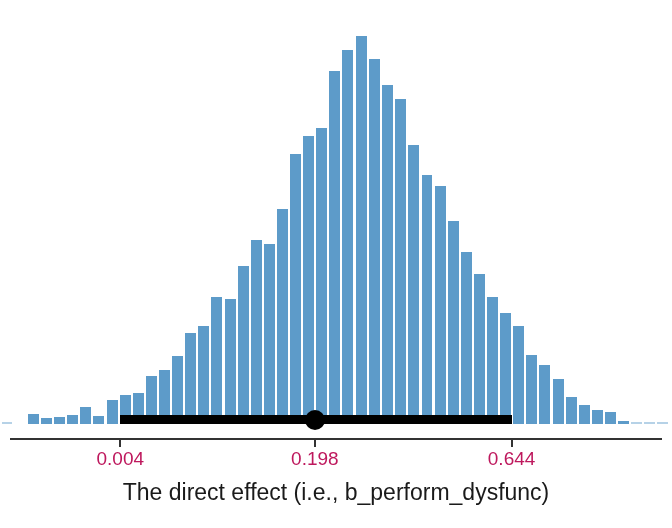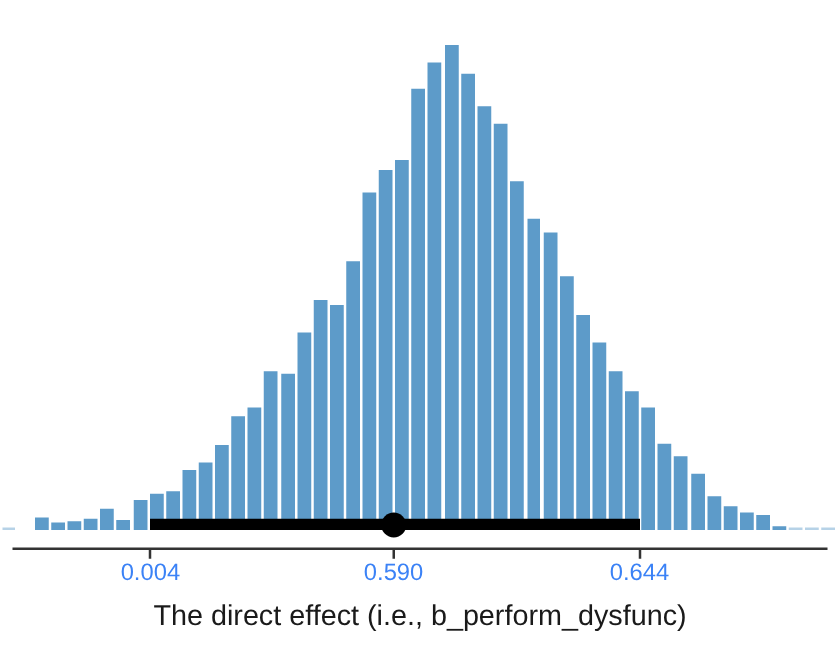--- a/index.html
+++ b/index.html
@@ -63,21 +63,21 @@
     position: absolute;
     background: #333333;
     width: 2px;
     height: 7px;
     top: 440px;
   }
   .tick-label {
     position: absolute;
     top: 448px;
     font-size: 19px;
-    color: #3b82f6;
+    color: #be185d;
     text-align: center;
     white-space: nowrap;
     transform: translateX(-50%);
   }
   #axis-title {
     position: absolute;
     top: 479px;
     left: 0px;
     width: 672px;
     text-align: center;
@@ -150,19 +150,19 @@
   </div>
 
   <div id="axis-line" style="left: 10px; width: 652px; top: 438px;"></div>
   <div id="ticks">
       <div class="tick-mark" style="left: 119.31px;"></div>
       <div class="tick-mark" style="left: 313.865px;"></div>
       <div class="tick-mark" style="left: 510.587px;"></div>
     </div>
   <div id="tick-labels">
       <div class="tick-label" style="left: 120.31px;">0.004</div>
-      <div class="tick-label" style="left: 314.865px;">0.590</div>
+      <div class="tick-label" style="left: 314.865px;">0.198</div>
       <div class="tick-label" style="left: 511.587px;">0.644</div>
     </div>
 
   <div id="axis-title">The direct effect (i.e., b_perform_dysfunc)</div>
 
 </div>
 
 </body></html>

